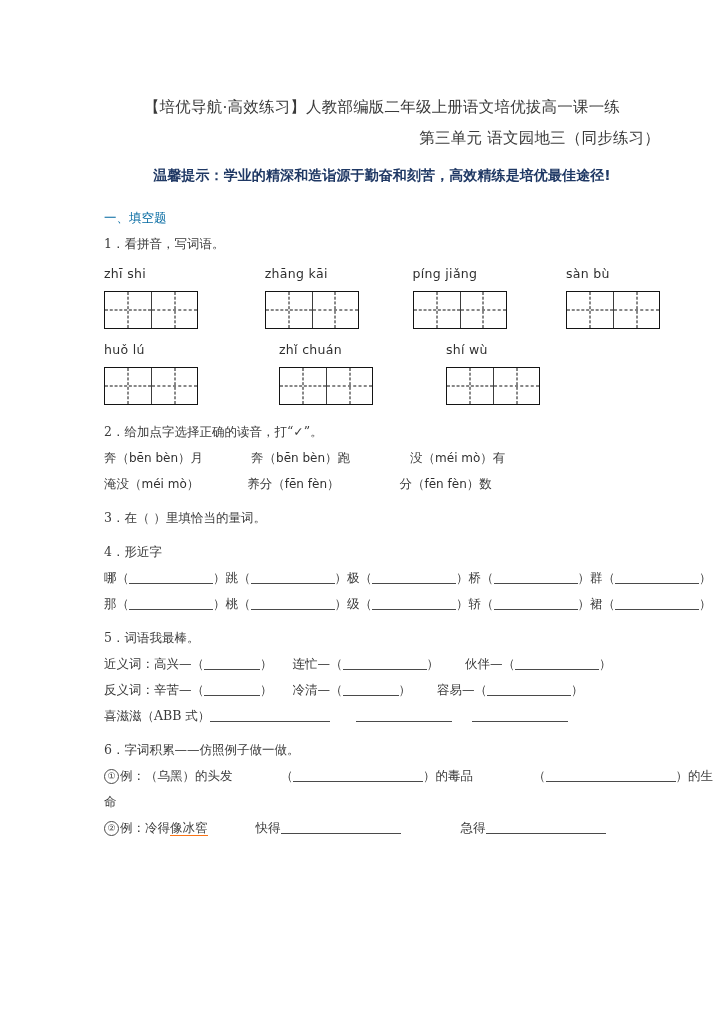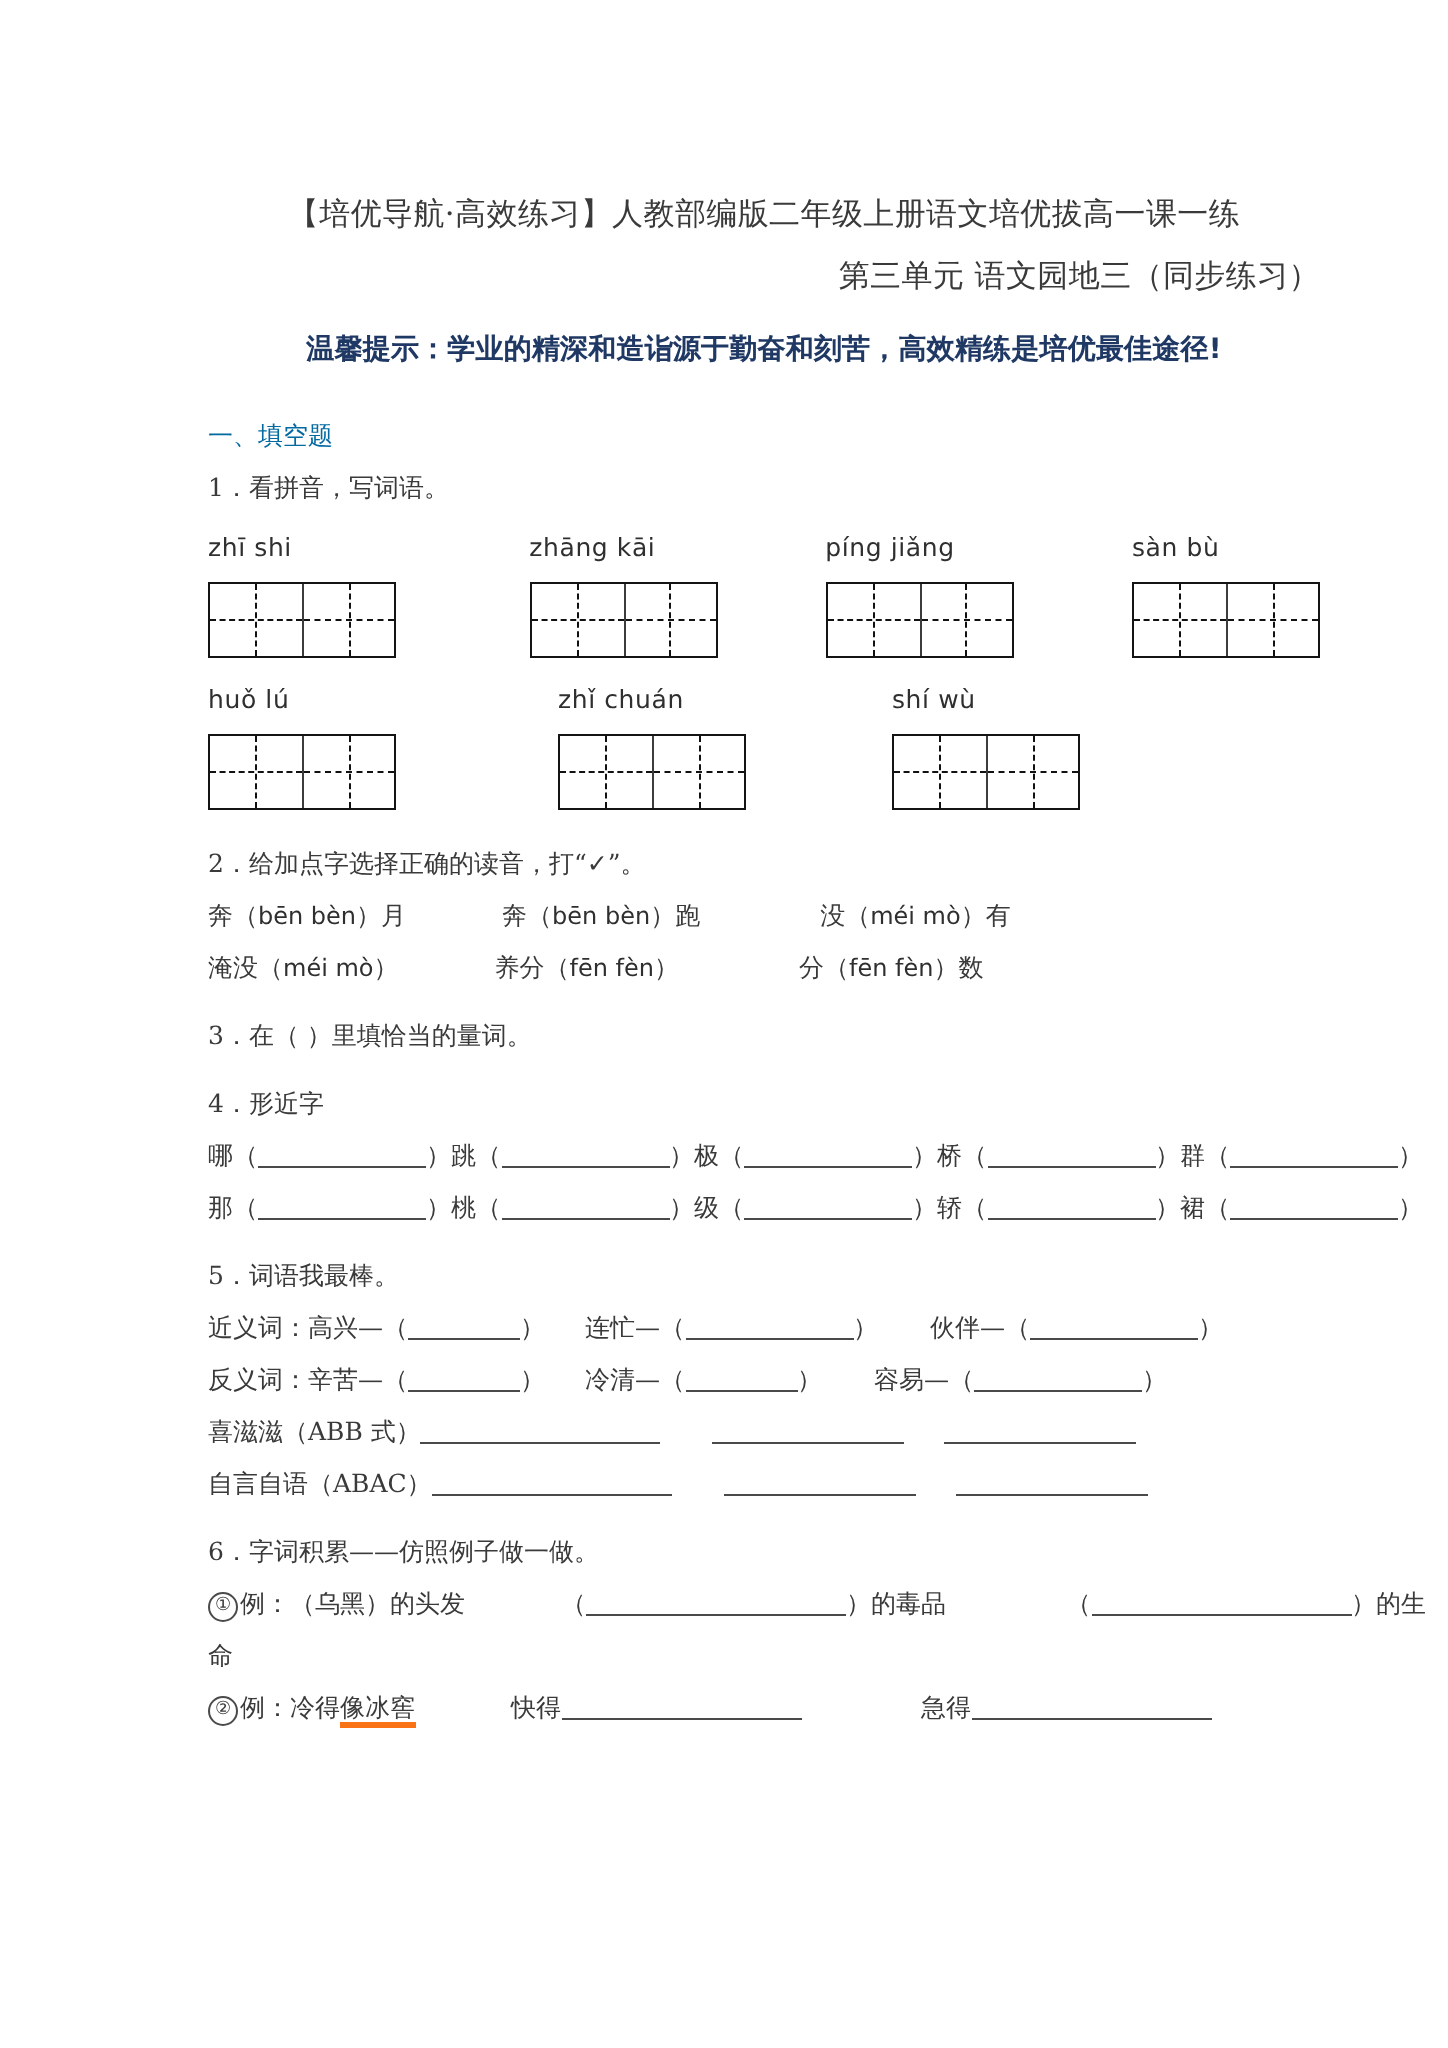--- a/index.html
+++ b/index.html
@@ -128,21 +128,21 @@
     display: inline-block;
     border-bottom: 1px solid #4a4a4a;
     vertical-align: -2px;
   }
   .b-md { width: 56px; }
   .b-lg { width: 84px; }
   .b-xl { width: 96px; }
   .b-2xl { width: 120px; }
   .b-3xl { width: 130px; }
   .ul-text {
-    border-bottom: 3px solid #f97316;
+    border-bottom: 1px solid #f97316;
   }
 
   .circ {
     display: inline-block;
     width: 13px; height: 13px;
     line-height: 12px;
     text-align: center;
     border: 1px solid #4a4a4a;
     border-radius: 50%;
     font-size: 9px;
@@ -256,23 +256,20 @@
   </div>
 
   <div class="q-line">
     <span>反义词：</span><span>辛苦—（</span><span class="blank b-md"></span><span>）</span><span class="sp-f"></span><span>冷清—（</span><span class="blank b-md"></span><span>）</span><span class="sp-a"></span><span>容易—（</span><span class="blank b-lg"></span><span>）</span>
   </div>
 
   <div class="q-line">
     <span>喜滋滋（ABB 式）</span><span class="blank b-2xl"></span><span class="sp-a"></span><span class="blank b-xl"></span><span class="sp-f"></span><span class="blank b-xl"></span>
   </div>
 
-  <div class="q-line">
-    <span>自言自语（ABAC）</span><span class="blank b-2xl"></span><span class="sp-a"></span><span class="blank b-xl"></span><span class="sp-f"></span><span class="blank b-xl"></span>
-  </div>
 
   <div class="q-line" style="margin-top:8px">6．字词积累——仿照例子做一做。</div>
 
   <div class="q-line">
     <span class="circ">①</span><span>例：（乌黑）的头发</span><span class="sp-c"></span><span>（</span><span class="blank b-3xl"></span><span>）的毒品</span><span class="sp-e"></span><span>（</span><span class="blank b-3xl"></span><span>）的生</span>
   </div>
 
   <div class="q-line">命</div>
 
   <div class="q-line">

